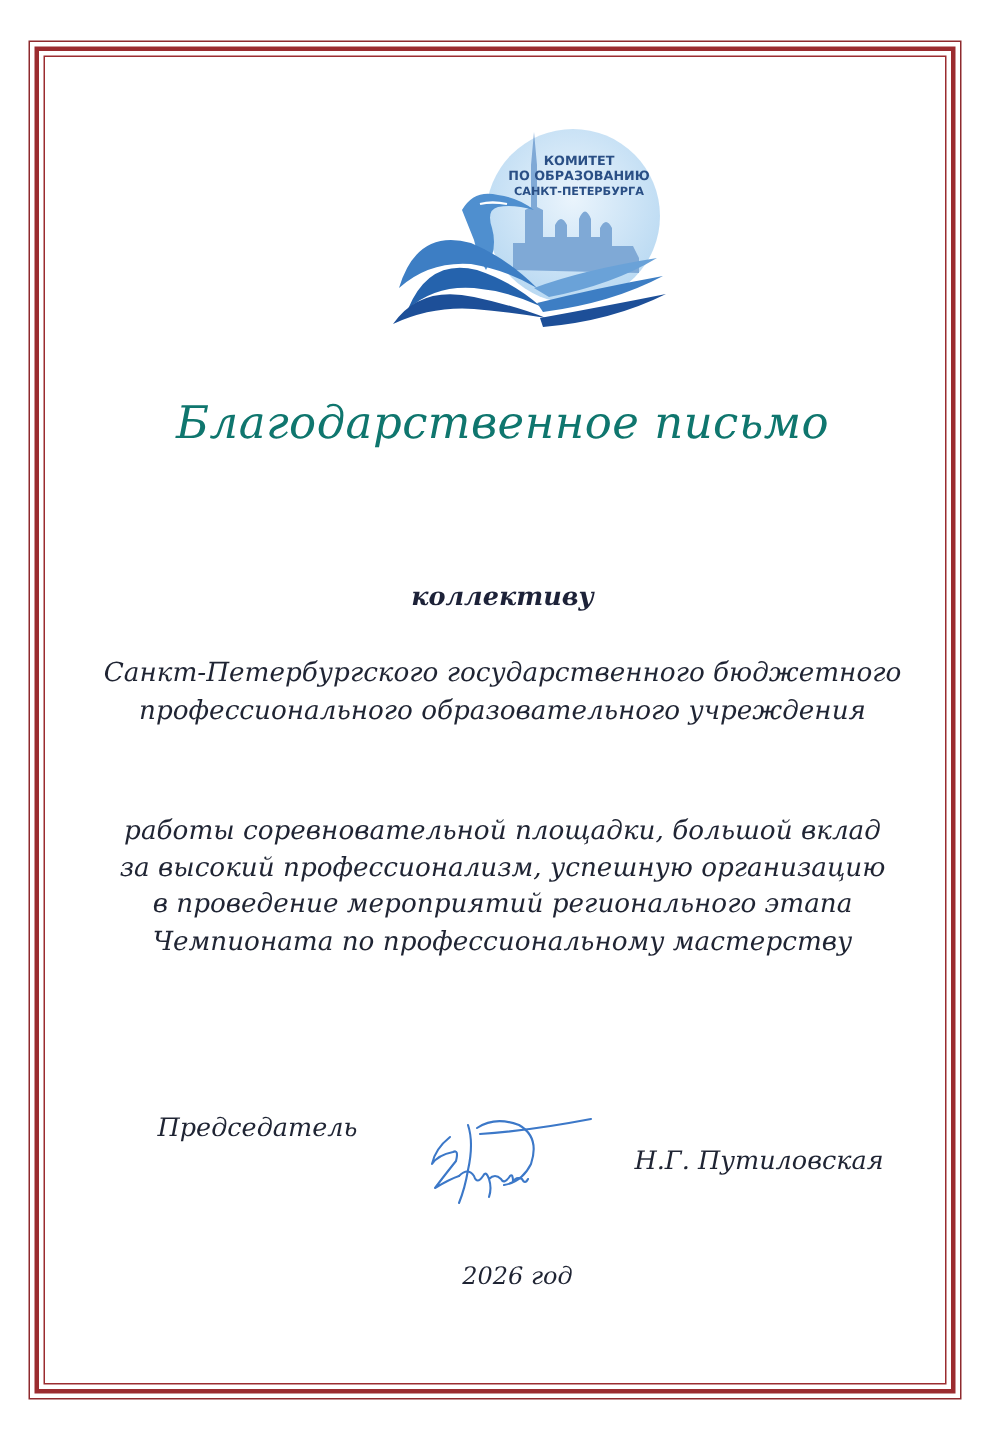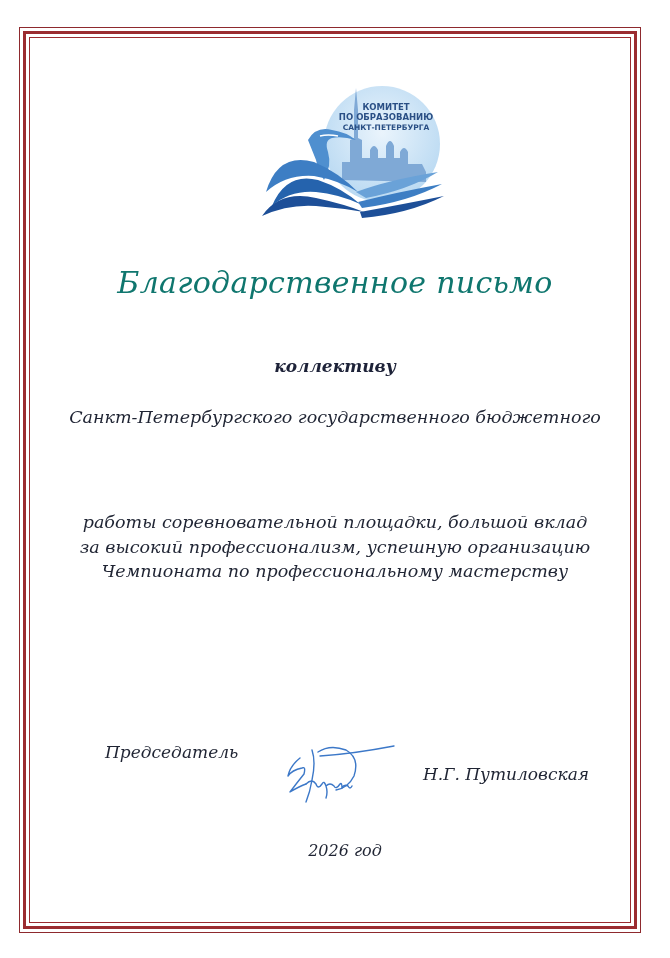--- a/index.html
+++ b/index.html
@@ -13,21 +13,21 @@
   }
   .frame-thick {
     position: absolute; left: 23px; top: 31px; width: 614px; height: 898px;
     border: 3px solid #9b2c30; box-sizing: border-box;
   }
   .frame-inner {
     position: absolute; left: 29px; top: 37px; width: 602px; height: 886px;
     border: 1px solid #9b2c30; box-sizing: border-box;
   }
   .logo { position: absolute; left: 258px; top: 80px; width: 190px; height: 140px; }
-  .text-block { position: absolute; left: 40px; width: 590px; text-align: center; font-style: italic; color: #1f2433; }
+  .text-block { position: absolute; left: 40px; width: 590px; text-align: center; font-style: italic; color: #1f2433; margin-top: 32px; }
   .title {
     position: absolute; left: 40px; top: 265px; width: 590px; text-align: center;
     font-family: "DejaVu Serif", "Liberation Serif", serif; font-style: italic;
     font-size: 30px; color: #0f766e; letter-spacing: 0.3px;
   }
   .addressee { top: 356px; font-size: 17px; font-weight: bold; color: #1d2238; }
   .org { top: 405px; font-size: 17.5px; line-height: 25px; }
   .reason { top: 510px; font-size: 17.5px; line-height: 24.5px; }
   .sig-pos {
     position: absolute; left: 105px; top: 740px; font-style: italic; font-size: 17px; line-height: 25px; color: #1f2433;
@@ -73,25 +73,27 @@
   <text class="logo-text" x="128" y="40" font-size="8.5" text-anchor="middle">ПО ОБРАЗОВАНИЮ</text>
   <text class="logo-text" x="128" y="50" font-size="7.5" text-anchor="middle">САНКТ-ПЕТЕРБУРГА</text>
 </svg>
 
 <div class="title">Благодарственное письмо</div>
 
 <div class="text-block addressee">коллективу</div>
 
 <div class="text-block org">
   <div>Санкт-Петербургского государственного бюджетного</div>
+  <div>профессионального образовательного учреждения</div>
 </div>
 
 <div class="text-block reason">
   <div>работы соревновательной площадки, большой вклад</div>
   <div>за высокий профессионализм, успешную организацию</div>
+  <div>в проведение мероприятий регионального этапа</div>
   <div>Чемпионата по профессиональному мастерству</div>
 </div>
 
 <div class="sig-pos">
   <div>Председатель</div>
 </div>
 
 <svg class="signature" viewBox="0 0 115 66">
   <g fill="none" stroke="#3c78c8" stroke-width="1.4" stroke-linecap="round" stroke-linejoin="round">
     <path d="M18 18 Q8 26 6 36 Q10 30 20 28 Q24 26 22 34 Q14 44 8 52 Q18 46 24 44"></path>

